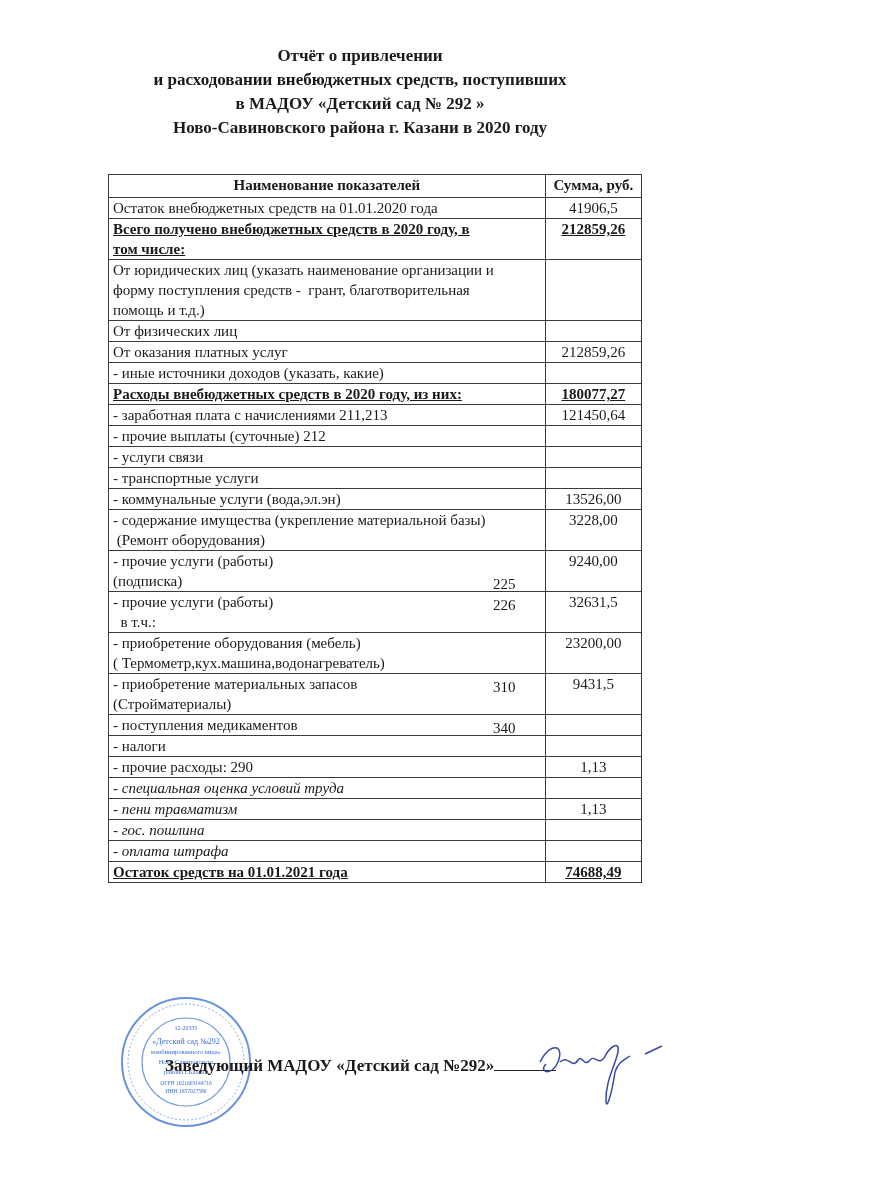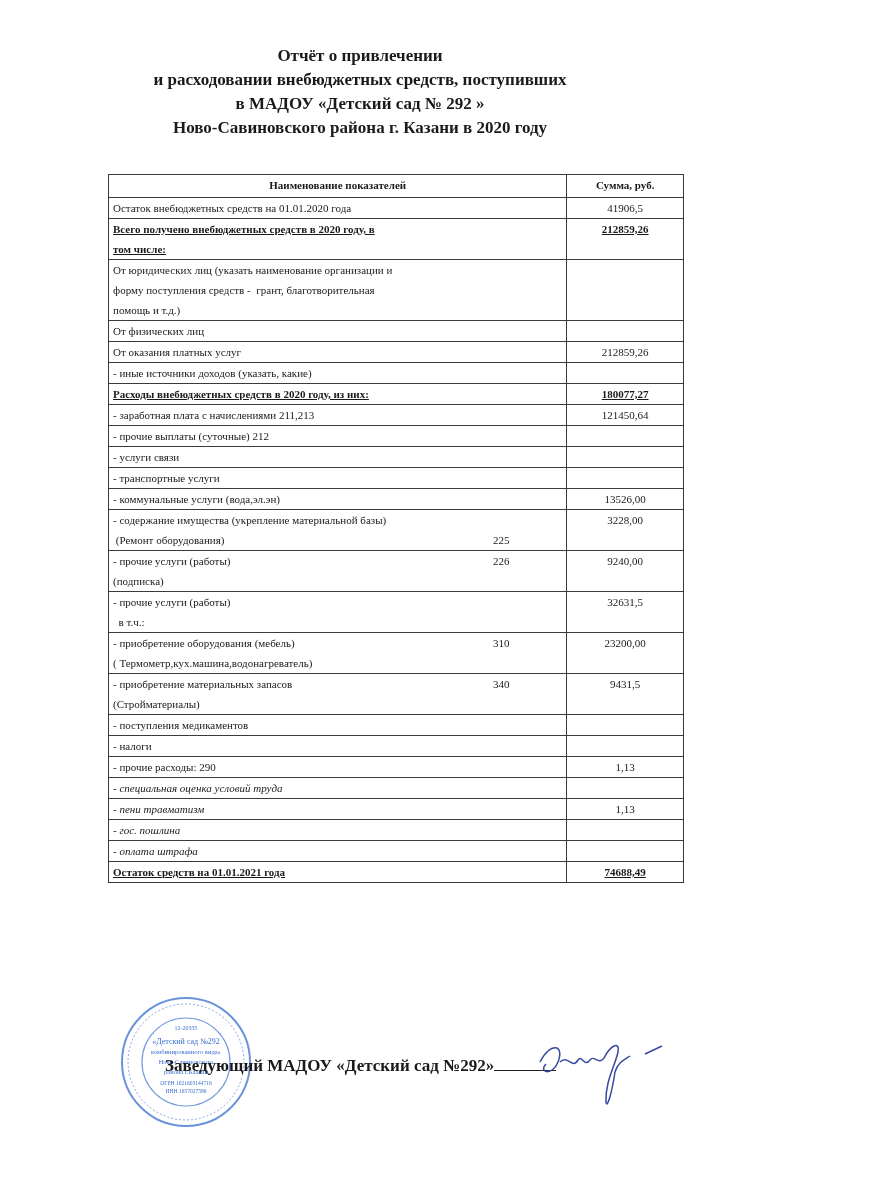--- a/index.html
+++ b/index.html
@@ -6,32 +6,32 @@
   body {
     width: 872px; height: 1200px; background: #ffffff; position: relative;
     font-family: "Liberation Serif", serif; color: #1a1a1a; overflow: hidden;
   }
   .title {
     position: absolute; left: 0; top: 44px; width: 720px; text-align: center;
     font-weight: bold; font-size: 17px; line-height: 24px;
   }
   .title div { white-space: pre; }
   table.report {
-    position: absolute; left: 108px; top: 174px; width: 576px;
-    border-collapse: collapse; font-size: 11px; line-height: 20px;
+    position: absolute; left: 108px; top: 174px; width: 534px;
+    border-collapse: collapse; font-size: 15px; line-height: 20px;
   }
   table.report td, table.report th {
     border: 1px solid #3a3a3a; padding: 0 4px; vertical-align: top;
   }
   table.report th { font-weight: bold; text-align: center; height: 22px; }
   td.name { width: 512px; }
   td.sum { width: 130px; text-align: center; }
   tr.bold td { font-weight: bold; text-decoration: underline; }
   tr.italic td.name { font-style: italic; font-family: Liberation Serif, serif; }
-  .code { display: inline-block; position: absolute; }
+  .code { display: inline-block; position: absolute; margin-top: 44px; }
   .cellwrap { position: relative; }
   .line { display: block; white-space: pre; }
   .footer {
     position: absolute; left: 165px; top: 1056px; font-weight: bold; font-size: 17px;
   }
   .sigline { display: inline-block; width: 62px; border-bottom: 1px solid #222; height: 14px; vertical-align: baseline; }
   .stamp {
     position: absolute; left: 118px; top: 994px; width: 136px; height: 136px;
   }
   .signature { position: absolute; left: 520px; top: 1032px; width: 150px; height: 80px; }

